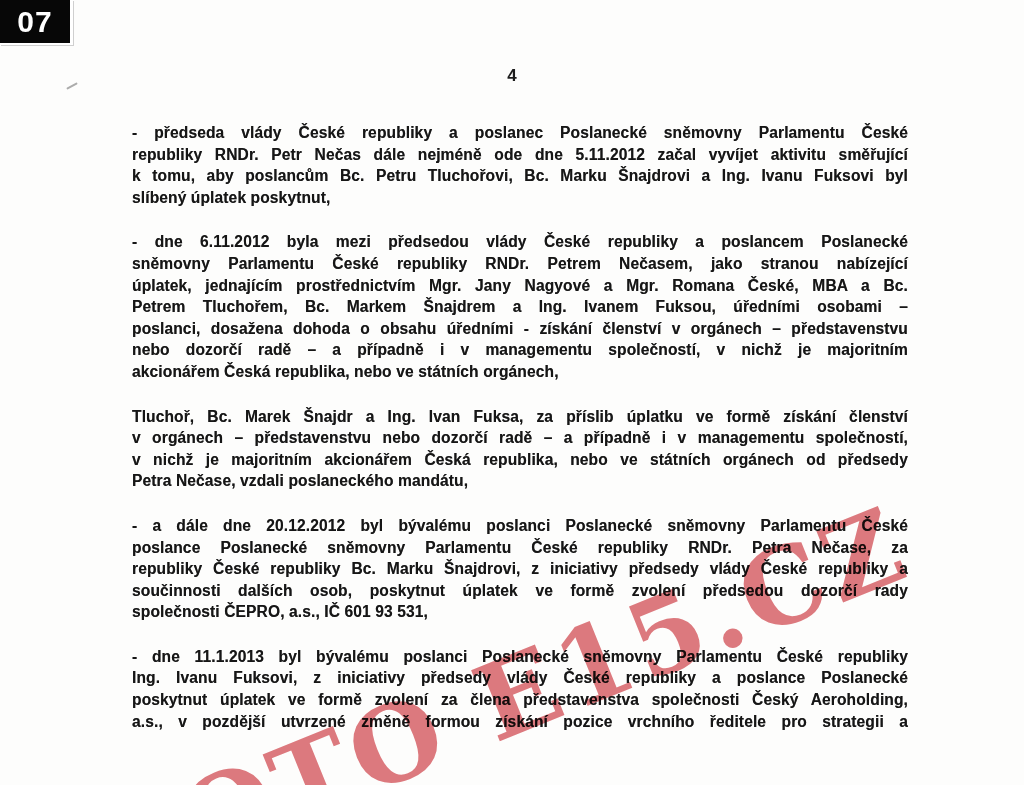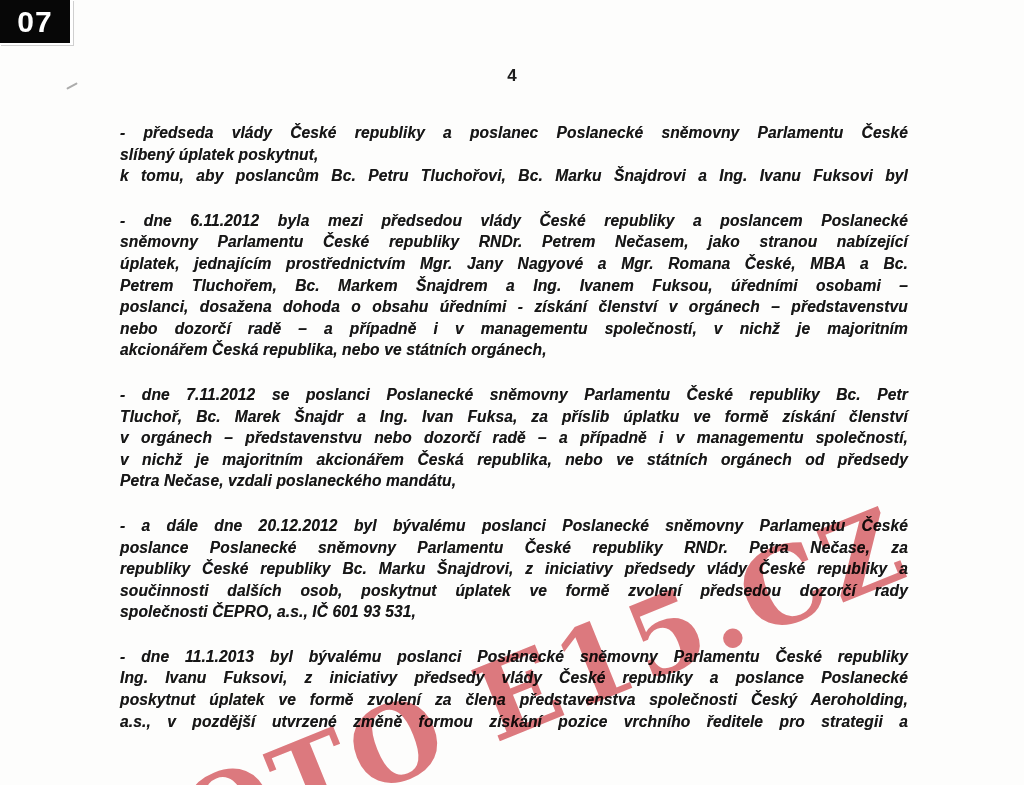--- a/index.html
+++ b/index.html
@@ -59,21 +59,21 @@
     left: 120px;
     top: 122px;
     width: 788px;
     color: #161616;
     font-size: 15.6px;
     font-weight: bold;
     line-height: 21.6px;
     letter-spacing: 0.1px;
     text-shadow: 0 0 0.5px rgba(20,20,20,0.55);
   }
-  .para { margin: 0 0 23px 0; font-style: italic; }
+  .para { margin: 0 0 23px 12px; }
   .line { text-align: justify; text-align-last: justify; white-space: normal; }
   .line.last { text-align-last: left; }
 
   
   #watermark {
     position: absolute;
     left: 90px;
     top: 800px;
     transform: rotate(-22deg);
     transform-origin: 0 0;
@@ -99,36 +99,36 @@
   </div>
 
   <div id="scan-artifact"></div>
 
   <div id="page-number">4</div>
 
   <div id="doc">
 
     <div class="para">
       <div class="line">- předseda vlády České republiky a poslanec Poslanecké sněmovny Parlamentu České</div>
+      <div class="line">republiky RNDr. Petr Nečas dále nejméně ode dne 5.11.2012 začal vyvíjet aktivitu směřující</div>
+      <div class="line">k tomu, aby poslancům Bc. Petru Tluchořovi, Bc. Marku Šnajdrovi a Ing. Ivanu Fuksovi byl</div>
       <div class="line last">slíbený úplatek poskytnut,</div>
-      <div class="line">k tomu, aby poslancům Bc. Petru Tluchořovi, Bc. Marku Šnajdrovi a Ing. Ivanu Fuksovi byl</div>
     </div>
 
     <div class="para">
       <div class="line">- dne 6.11.2012 byla mezi předsedou vlády České republiky a poslancem Poslanecké</div>
       <div class="line">sněmovny Parlamentu České republiky RNDr. Petrem Nečasem, jako stranou nabízející</div>
       <div class="line">úplatek, jednajícím prostřednictvím Mgr. Jany Nagyové a Mgr. Romana České, MBA a Bc.</div>
       <div class="line">Petrem Tluchořem, Bc. Markem Šnajdrem a Ing. Ivanem Fuksou, úředními osobami –</div>
       <div class="line">poslanci, dosažena dohoda o obsahu úředními - získání členství v orgánech – představenstvu</div>
       <div class="line">nebo dozorčí radě – a případně i v managementu společností, v nichž je majoritním</div>
       <div class="line last">akcionářem Česká republika, nebo ve státních orgánech,</div>
     </div>
 
     <div class="para">
-      <div class="line">- dne 7.11.2012 se poslanci Poslanecké sněmovny Parlamentu České republiky Bc. Petr</div>
       <div class="line">Tluchoř, Bc. Marek Šnajdr a Ing. Ivan Fuksa, za příslib úplatku ve formě získání členství</div>
       <div class="line">v orgánech – představenstvu nebo dozorčí radě – a případně i v managementu společností,</div>
       <div class="line">v nichž je majoritním akcionářem Česká republika, nebo ve státních orgánech od předsedy</div>
       <div class="line last">Petra Nečase, vzdali poslaneckého mandátu,</div>
     </div>
 
     <div class="para">
       <div class="line">- a dále dne 20.12.2012 byl bývalému poslanci Poslanecké sněmovny Parlamentu České</div>
       <div class="line">poslance Poslanecké sněmovny Parlamentu České republiky RNDr. Petra Nečase, za</div>
       <div class="line">republiky České republiky Bc. Marku Šnajdrovi, z iniciativy předsedy vlády České republiky a</div>

